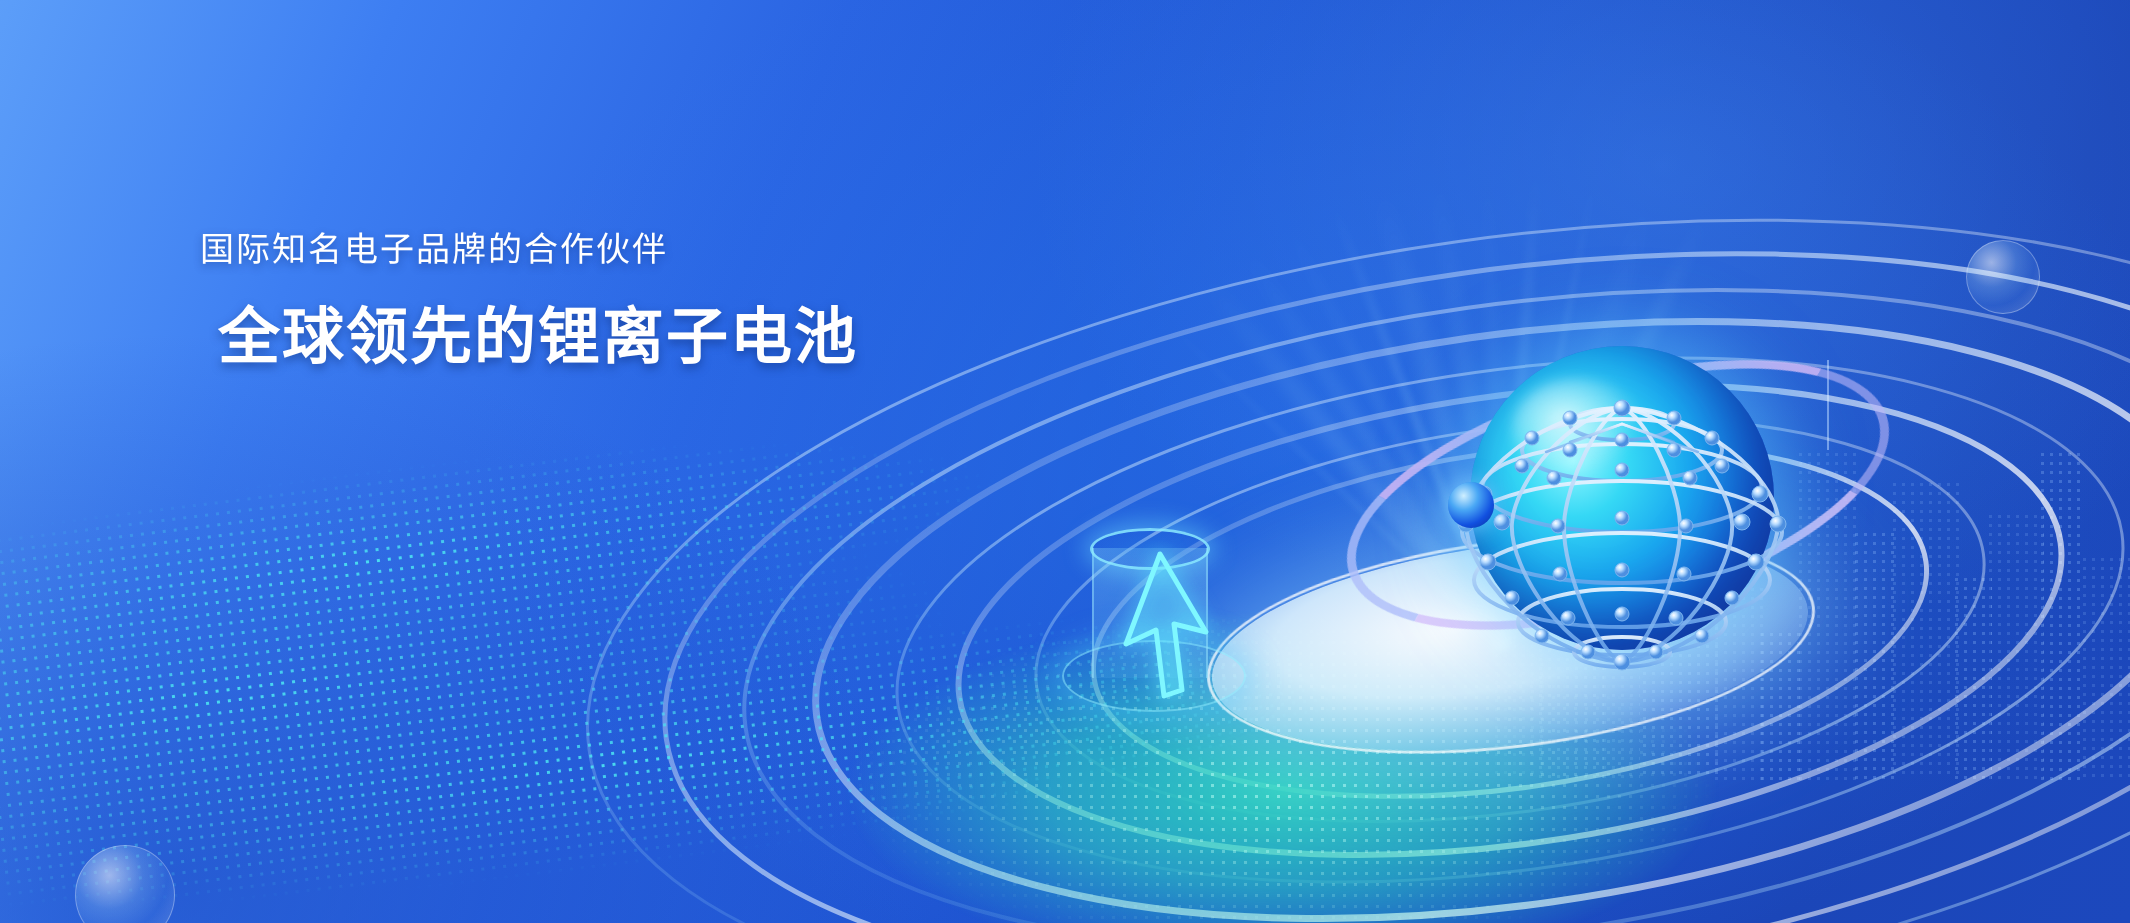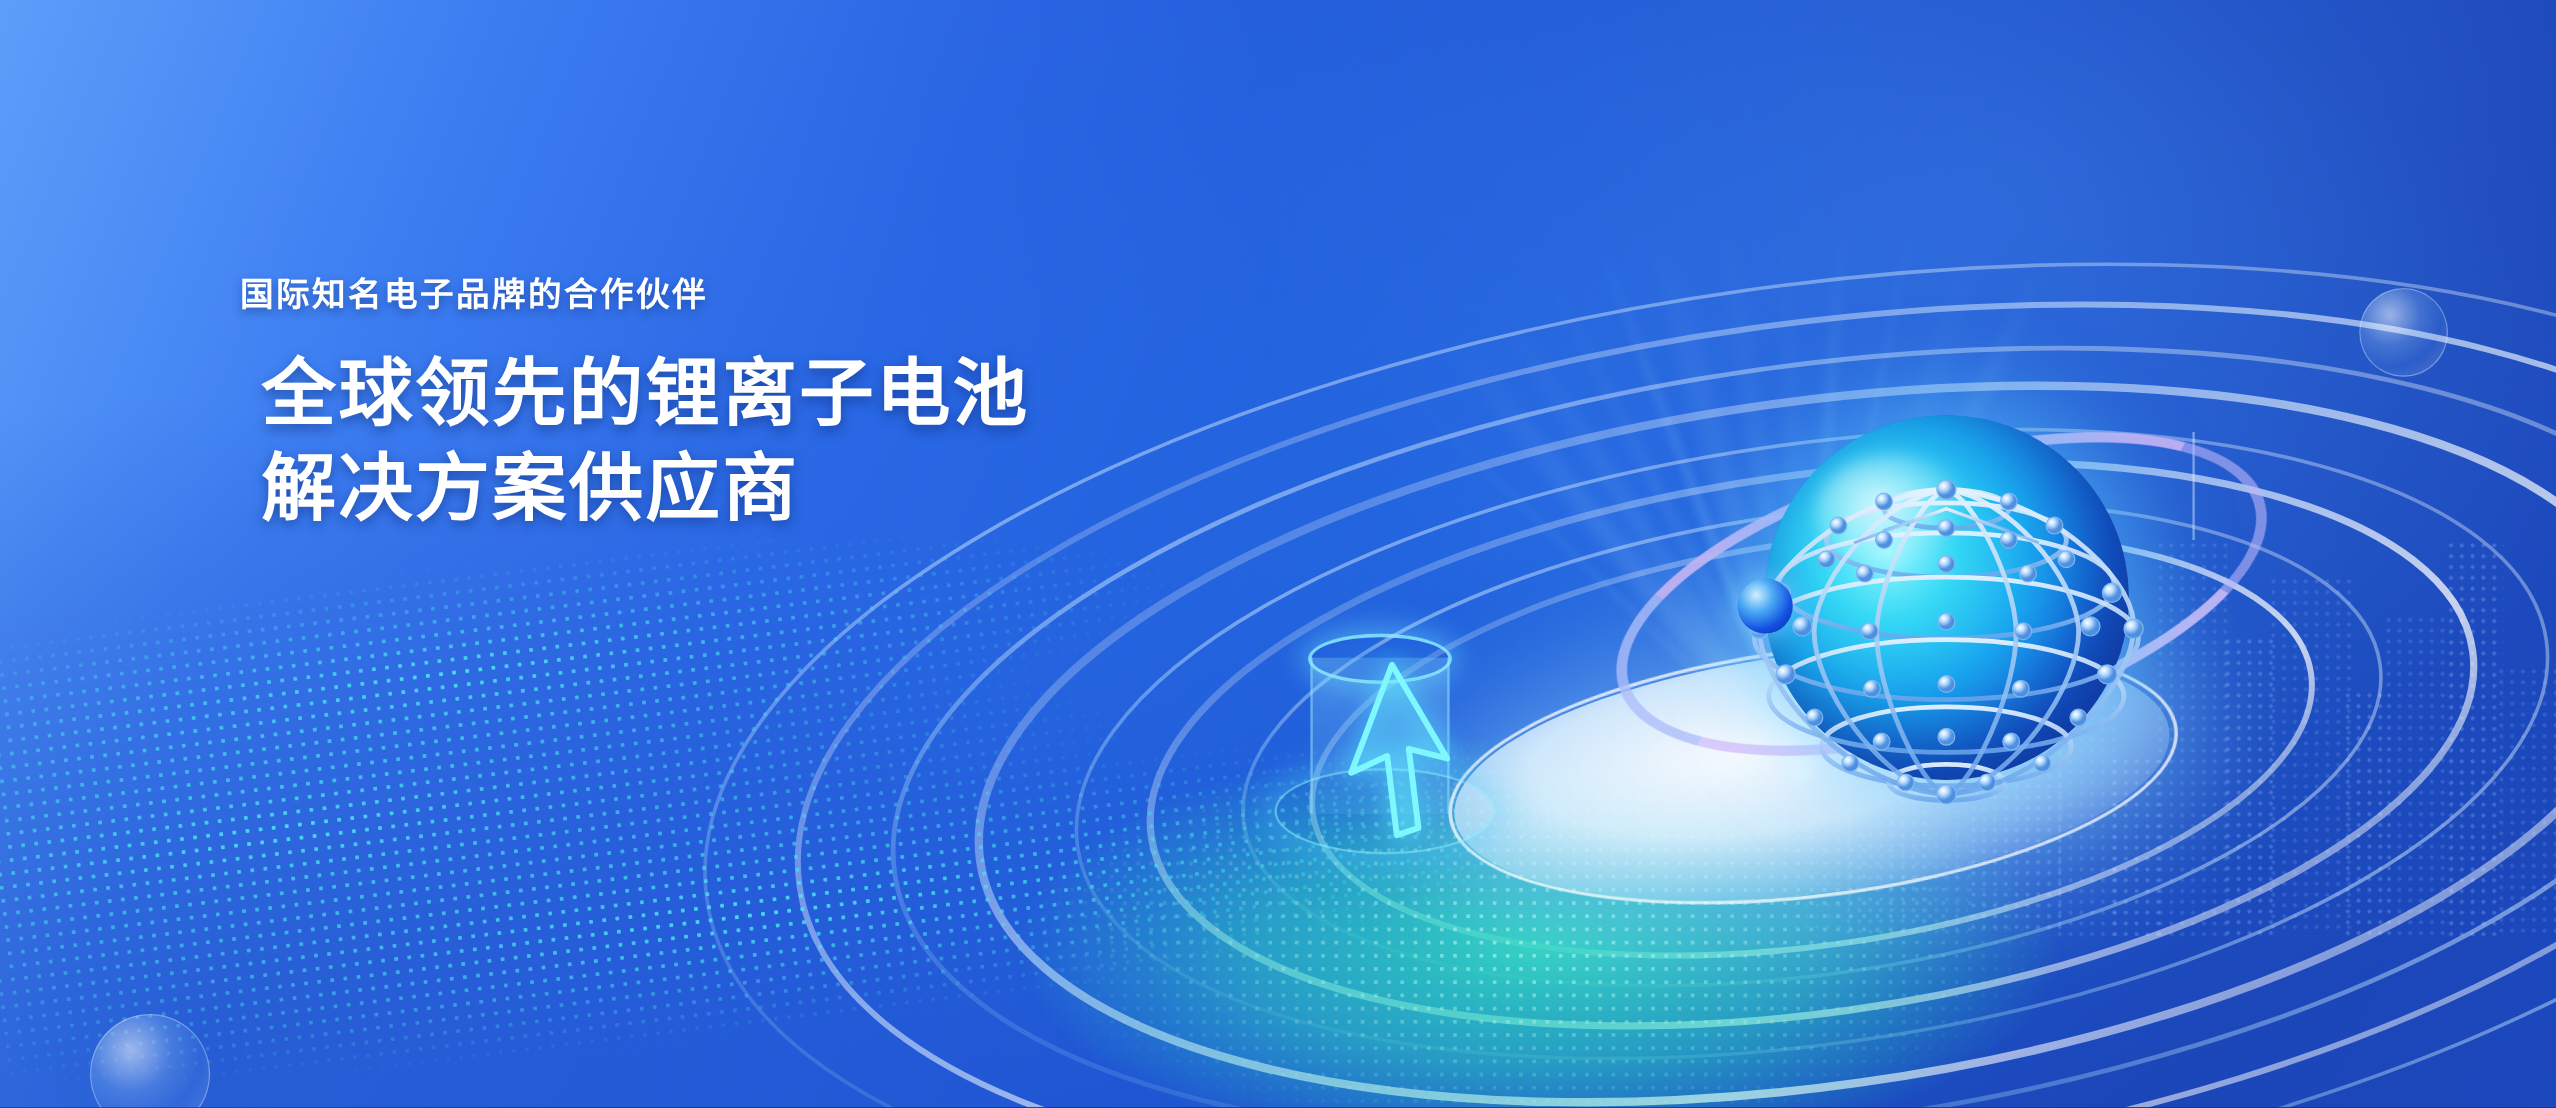--- a/index.html
+++ b/index.html
@@ -175,23 +175,23 @@
   #bubble-tr{left:1966px;top:240px;width:74px;height:74px;}
   #bubble-bl{left:75px;top:845px;width:100px;height:100px;}
 
   
   #copy{
     position:absolute;
     left:200px;top:228px;
     z-index:40;
   }
   #eyebrow{
-    font-size:28px;
+    font-size:34px;
     line-height:1.25;
-    font-weight:700;
+    font-weight:400;
     color:#ffffff;
     letter-spacing:2px;
     text-shadow:0 3px 8px rgba(10,40,110,.45);
     margin:0 0 26px 0;
     white-space:nowrap;
   }
   #headline{
     font-size:62px;
     line-height:1.28;
     font-weight:700;
@@ -371,17 +371,16 @@
     <path d="M48 14 L14 104 L44 90 L52 156 L70 150 L62 84 L94 92 Z" fill="rgba(120,250,255,.20)" stroke="#7ff7ff" stroke-width="5" stroke-linejoin="round" style="filter:drop-shadow(0 0 10px #59e8ff);"></path>
   </svg>
 
   <div class="layer bubble" id="bubble-tr"></div>
   <div class="layer bubble" id="bubble-bl"></div>
 
   <div id="copy">
     <p id="eyebrow">国际知名电子品牌的合作伙伴</p>
     <h1 id="headline">
       <span class="hl">全球领先的锂离子电池</span>
-      <span class="hl">解决方案供应商</span>
     </h1>
   </div>
 
 </div>
 
 </body></html>

